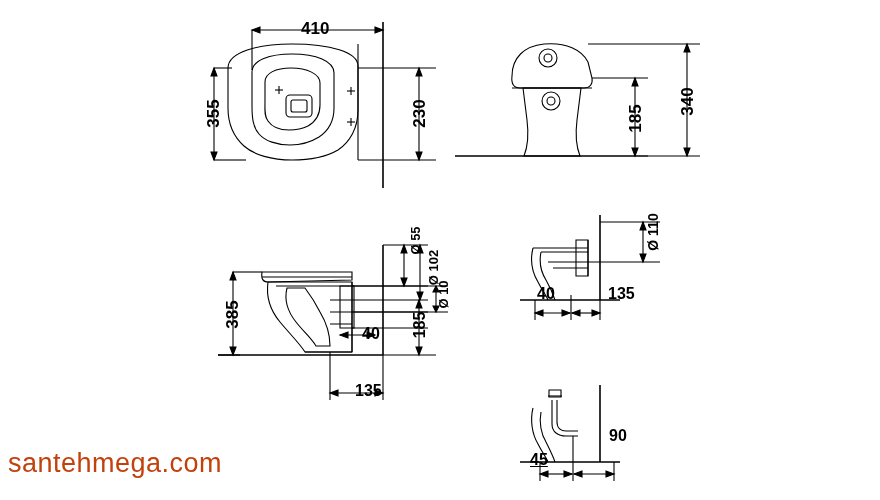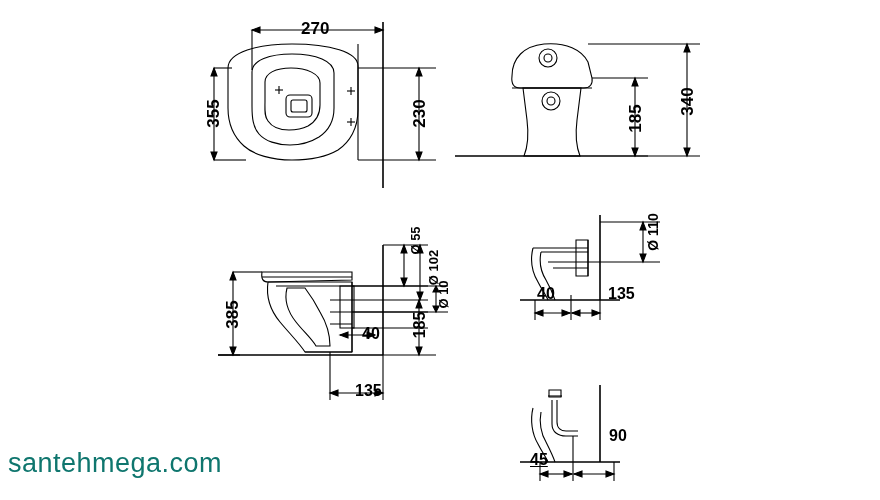--- a/index.html
+++ b/index.html
@@ -33,21 +33,21 @@
   .vert {
     transform-origin: 50% 50%;
     transform: rotate(-90deg);
   }
   .watermark {
     position: absolute;
     left: 8px;
     top: 448px;
     font-family: "Liberation Sans", sans-serif;
     font-size: 27px;
-    color: #0f766e;
+    color: #c2410c;
     letter-spacing: 0.5px;
     white-space: nowrap;
   }
   svg line, svg path, svg polyline, svg polygon, svg ellipse, svg circle, svg rect {
     vector-effect: non-scaling-stroke;
   }
 </style>
 </head>
 <body>
 
@@ -254,21 +254,21 @@
         <polygon points="574,474 582,471 582,477" fill="#000000"></polygon>
         <polygon points="614,474 606,471 606,477" fill="#000000"></polygon>
         <line x1="540" y1="462" x2="540" y2="481"></line>
         <line x1="573" y1="436" x2="573" y2="481"></line>
         <line x1="614" y1="462" x2="614" y2="481"></line>
       </g>
 
     </g>
   </svg>
 
-  <div class="dim-label" style="left:301px; top:20px; font-size:17px;">270</div>
+  <div class="dim-label" style="left:301px; top:20px; font-size:17px;">410</div>
 
   <div class="dim-label vert" style="left:183px; top:105px; width:60px; text-align:center; font-size:17px;">355</div>
 
   <div class="dim-label vert" style="left:389px; top:105px; width:60px; text-align:center; font-size:17px;">230</div>
 
   <div class="dim-label vert" style="left:605px; top:110px; width:60px; text-align:center; font-size:17px;">185</div>
 
   <div class="dim-label vert" style="left:657px; top:93px; width:60px; text-align:center; font-size:17px;">340</div>
 
   <div class="dim-label vert" style="left:202px; top:306px; width:60px; text-align:center; font-size:17px;">385</div>

